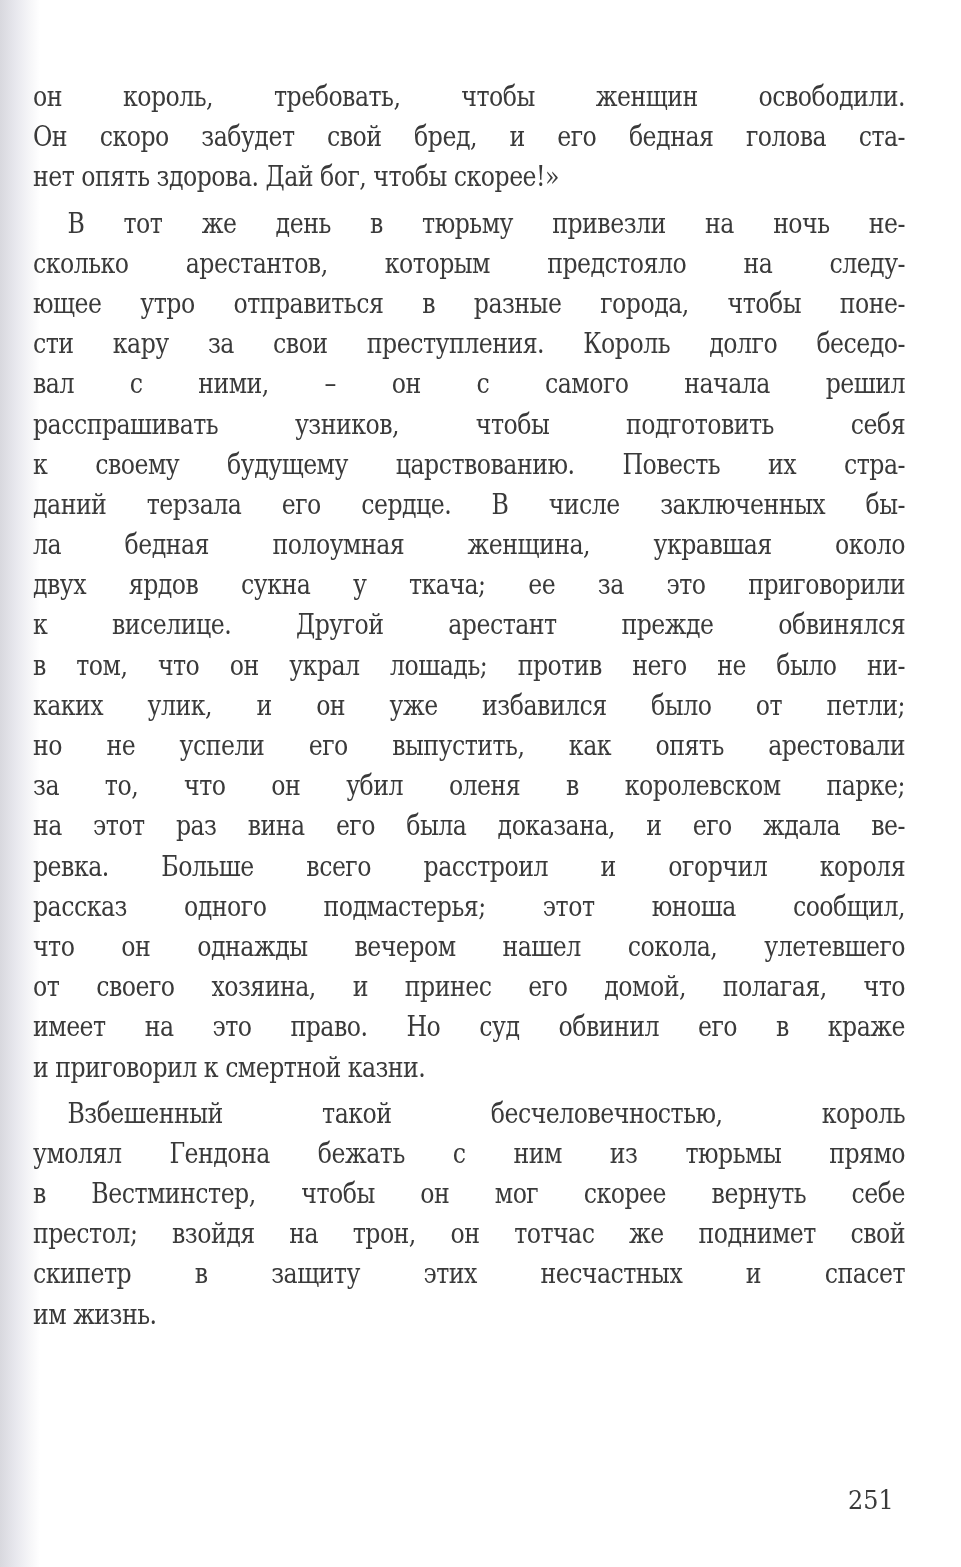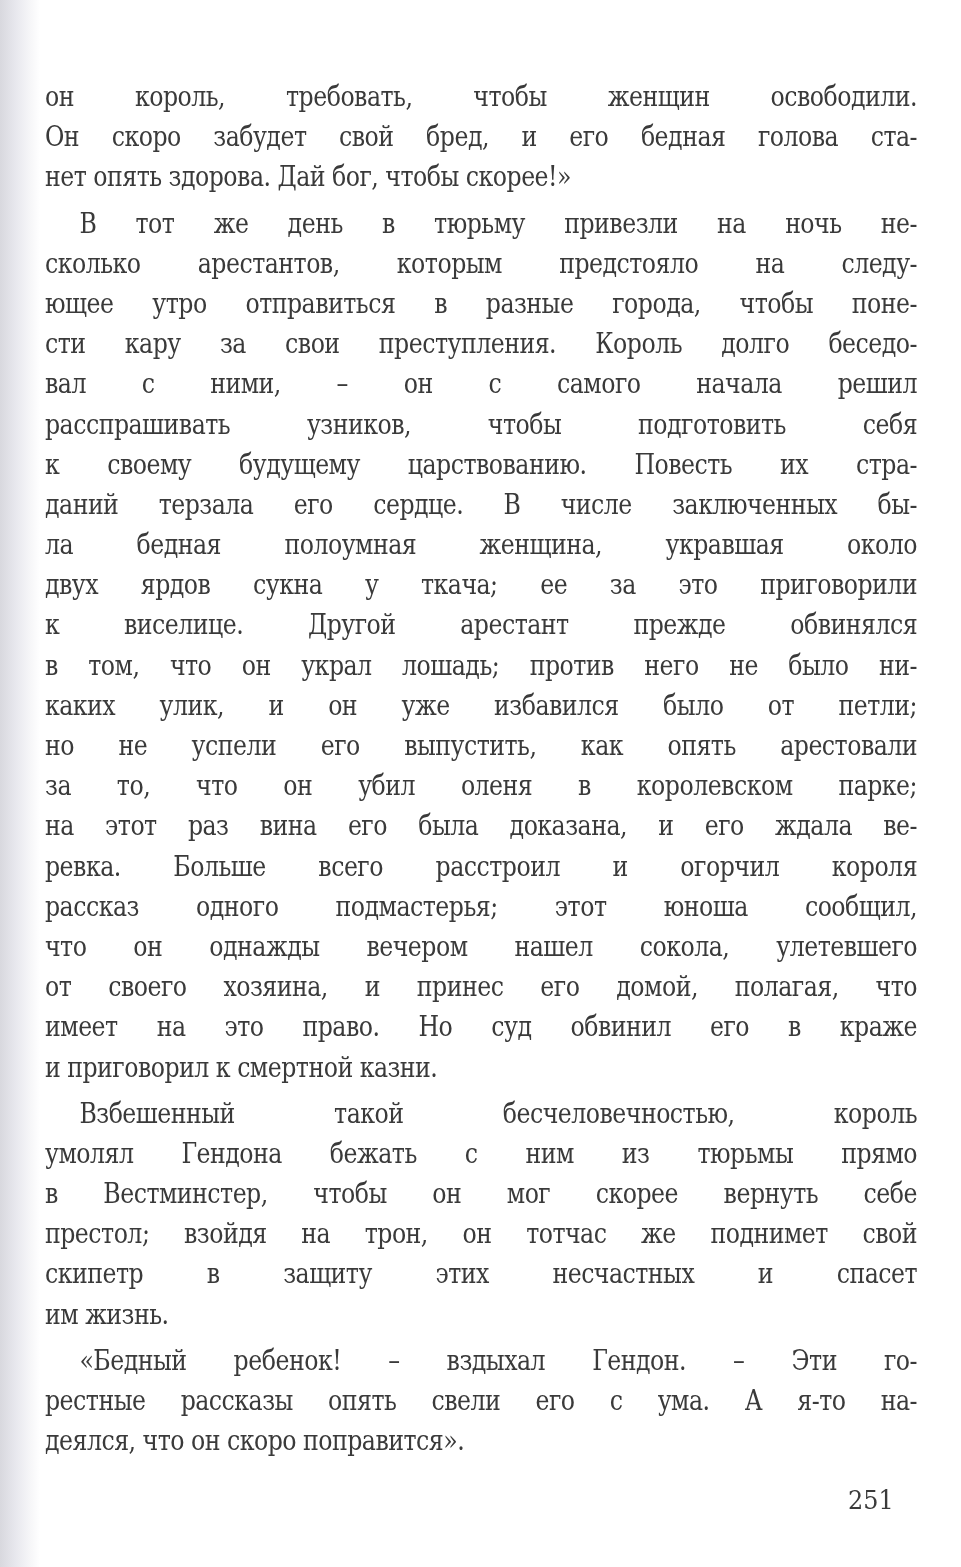--- a/index.html
+++ b/index.html
@@ -21,21 +21,20 @@
       top: 0;
       width: 40px;
       height: 1567px;
       background: linear-gradient(to right, #d8d8de 0%, #e8e8ee 40%, #f6f6f8 75%, #ffffff 100%);
     }
     .page {
       position: absolute;
       left: 33px;
       top: 76px;
       width: 872px;
-      margin-left: 12px;
     }
     .line {
       height: 40.2px;
       line-height: 40.2px;
       font-size: 27.5px;
       letter-spacing: -0.6px;
       white-space: nowrap;
       text-align: justify;
       text-align-last: justify;
       transform: scaleX(0.86);
@@ -106,20 +105,15 @@
   <div>
     <div class="line indent">Взбешенный такой бесчеловечностью, король</div>
     <div class="line">умолял Гендона бежать с ним из тюрьмы прямо</div>
     <div class="line">в Вестминстер, чтобы он мог скорее вернуть себе</div>
     <div class="line">престол; взойдя на трон, он тотчас же поднимет свой</div>
     <div class="line">скипетр в защиту этих несчастных и спасет</div>
     <div class="line last">им жизнь.</div>
   </div>
   <div class="para-gap"></div>
 
-  <div>
-    <div class="line indent">«Бедный ребенок! – вздыхал Гендон. – Эти го-</div>
-    <div class="line">рестные рассказы опять свели его с ума. А я-то на-</div>
-    <div class="line last">деялся, что он скоро поправится».</div>
-  </div>
 </div>
 
 <div class="page-number">251</div>
 
 </body></html>

